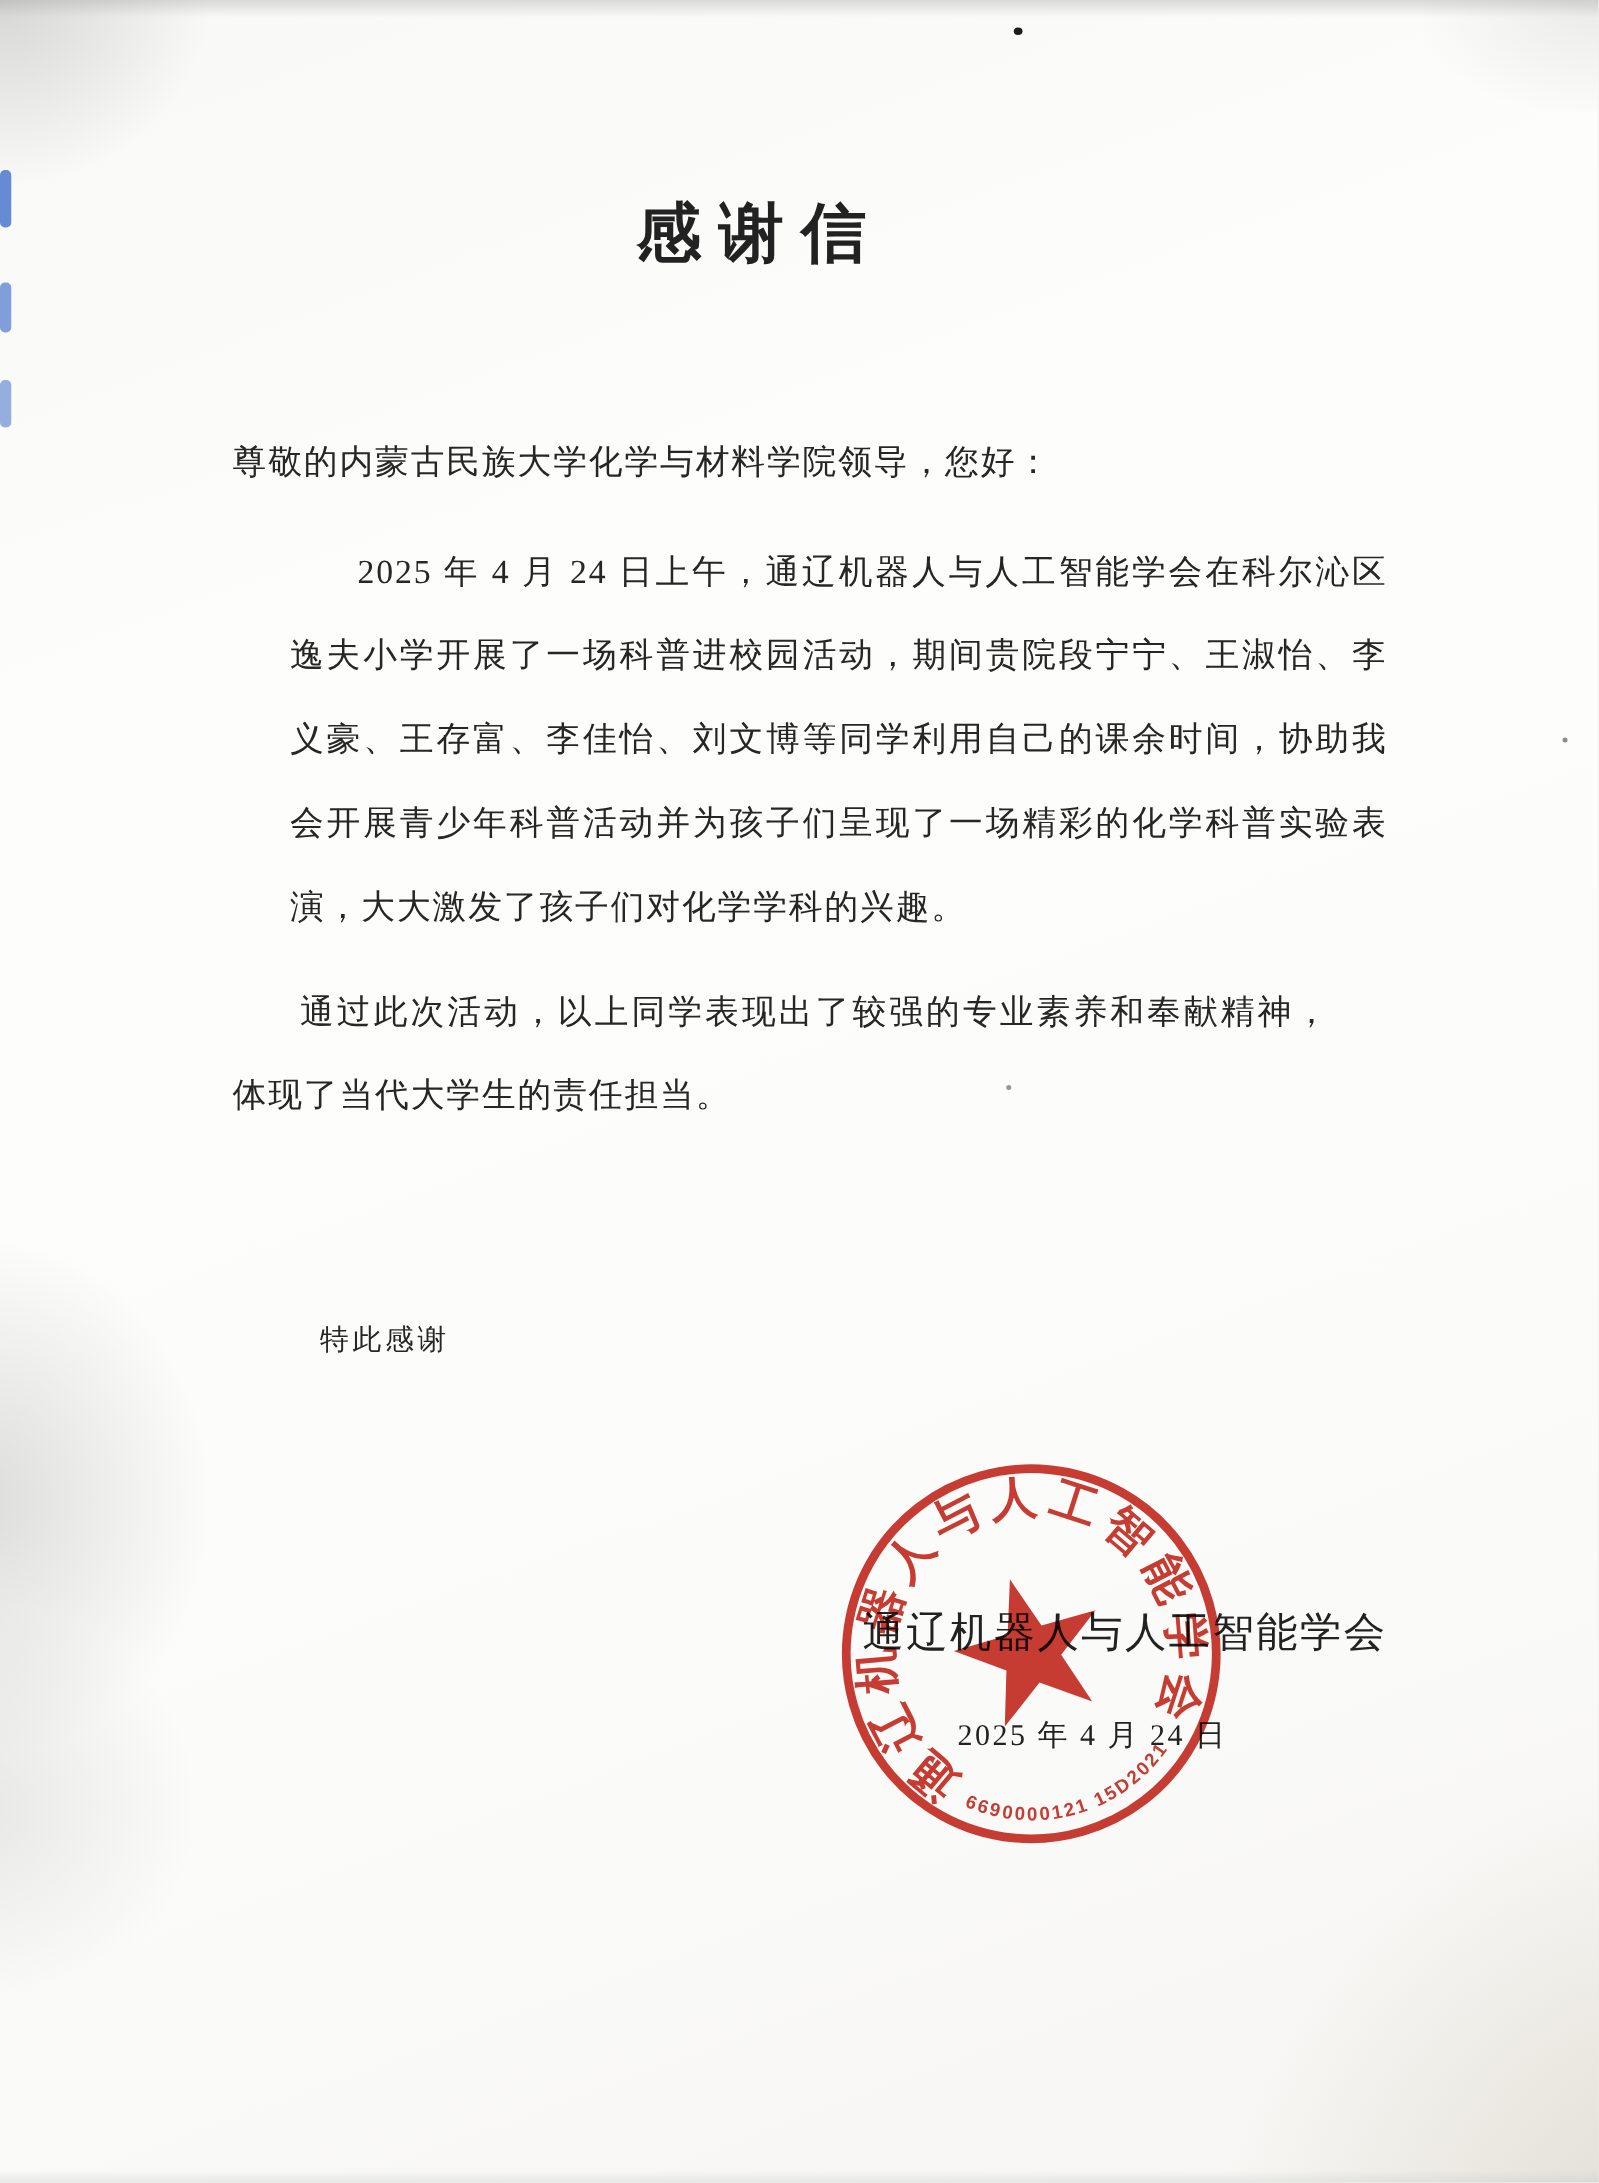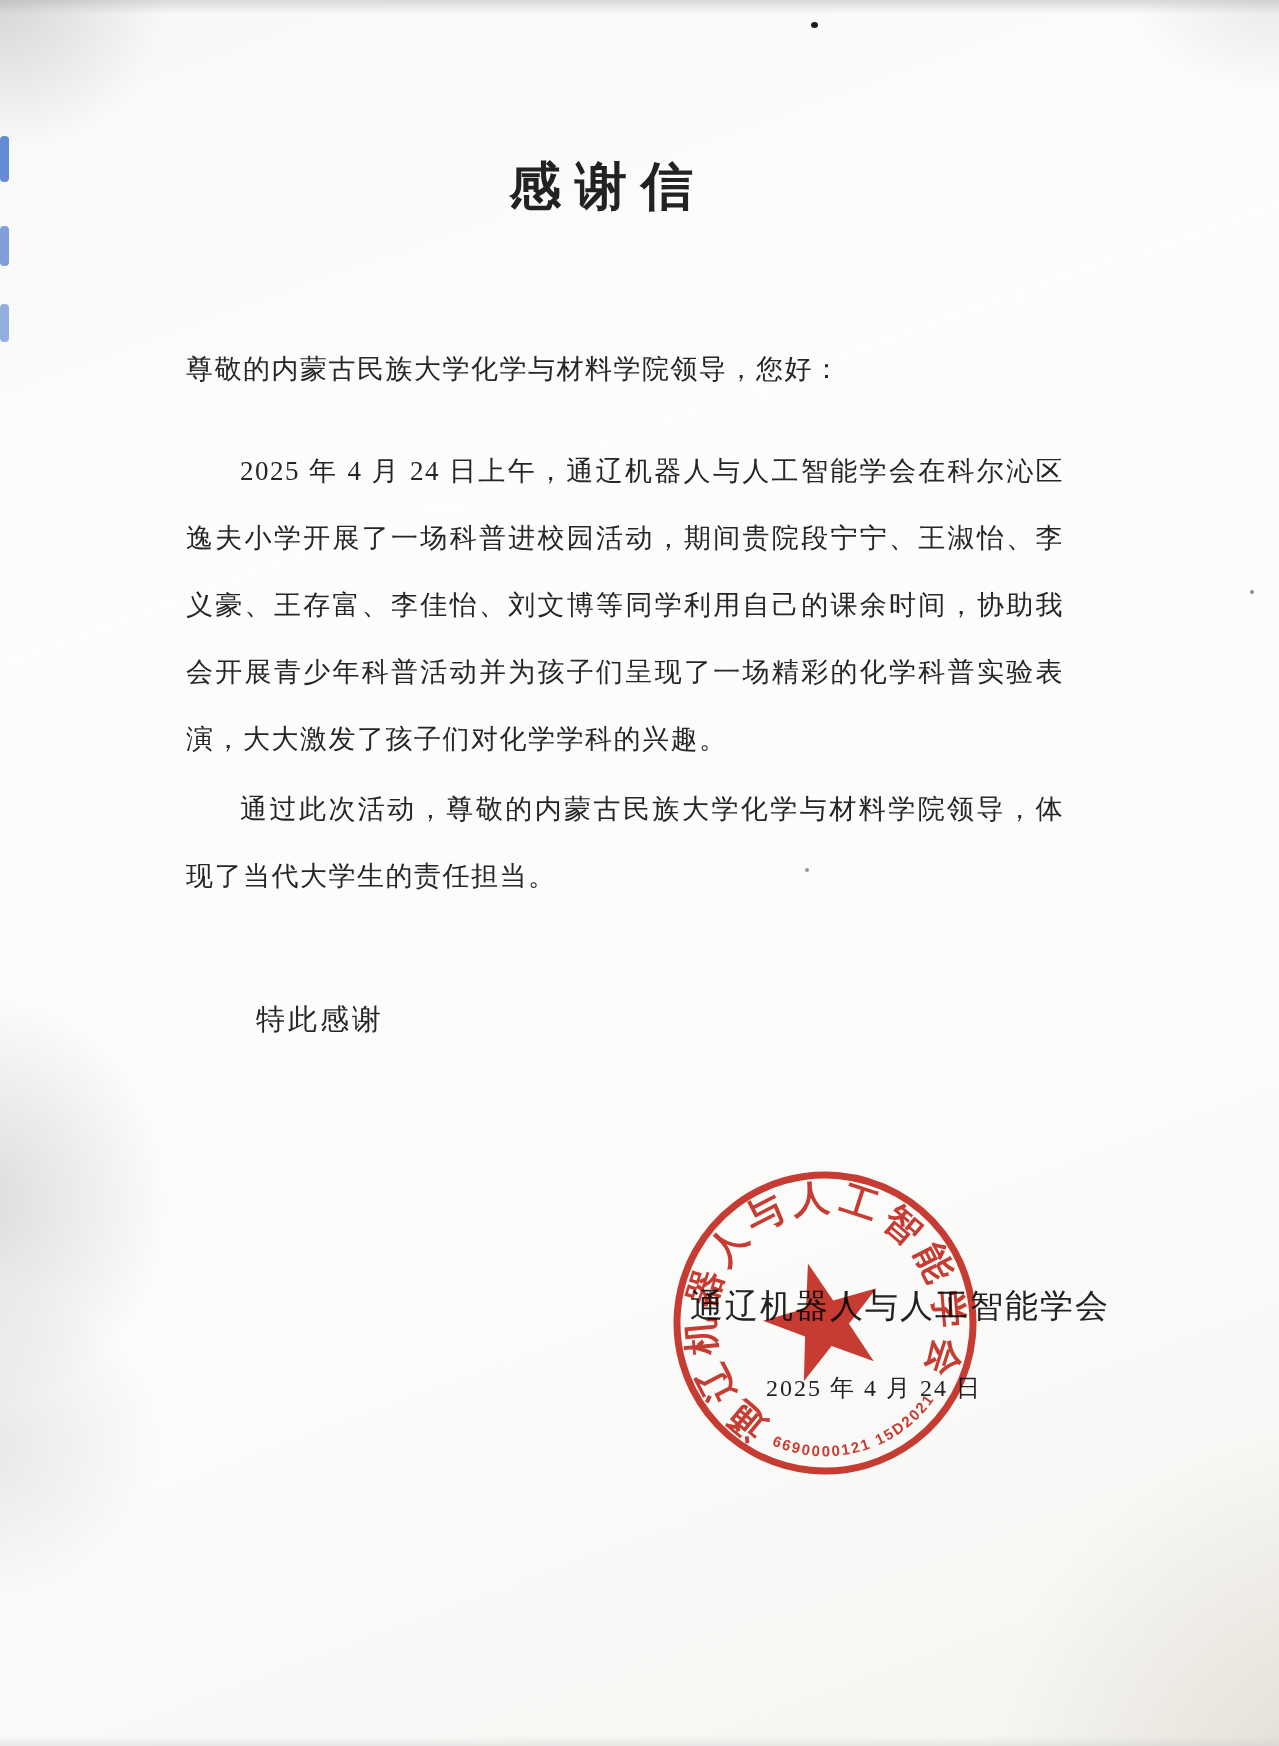--- a/index.html
+++ b/index.html
@@ -41,24 +41,24 @@
     margin:0;text-align:center;
     font-size:52px;font-weight:bold;letter-spacing:14px;
     color:#222;
   }
   .bodytext{
     position:absolute;left:186px;width:878px;margin:0;
     font-size:27px;line-height:67px;letter-spacing:1.5px;
     text-align:justify;color:#262626;
   }
   .salutation{top:336px;}
-  .para1{top:438px;text-indent:2em;}
+  .para1{top:424px;text-indent:2em;margin-left:46px;}
   .para2{top:776px;text-indent:2em;}
-  .closing{position:absolute;left:256px;top:1000px;margin:0;
-    font-size:29px;letter-spacing:3px;color:#262626;}
+  .closing{position:absolute;left:256px;top:1056px;margin:0;
+    font-size:23px;letter-spacing:3px;color:#262626;}
   .signature{position:absolute;left:690px;top:1284px;margin:0;
     font-size:33px;letter-spacing:2px;color:#222;white-space:nowrap;}
   .sigdate{position:absolute;left:766px;top:1372px;margin:0;
     font-size:24px;letter-spacing:2px;color:#222;white-space:nowrap;}
   
   .seal{
     position:absolute;left:658px;top:1156px;width:334px;height:334px;
     mix-blend-mode:multiply;opacity:.9;
     transform:rotate(-16deg);
     font-family:"Liberation Sans","DejaVu Sans",sans-serif;
@@ -82,21 +82,21 @@
   <div class="speck s1"></div>
   <div class="speck s2"></div>
   <div class="speck s3"></div>
 
   <h1 class="title">感谢信</h1>
 
   <p class="bodytext salutation">尊敬的内蒙古民族大学化学与材料学院领导，您好：</p>
 
   <p class="bodytext para1">2025 年 4 月 24 日上午，通辽机器人与人工智能学会在科尔沁区逸夫小学开展了一场科普进校园活动，期间贵院段宁宁、王淑怡、李义豪、王存富、李佳怡、刘文博等同学利用自己的课余时间，协助我会开展青少年科普活动并为孩子们呈现了一场精彩的化学科普实验表演，大大激发了孩子们对化学学科的兴趣。</p>
 
-  <p class="bodytext para2">通过此次活动，尊敬的内蒙古民族大学化学与材料学院领导，体现了当代大学生的责任担当。</p>
+  <p class="bodytext para2">通过此次活动，以上同学表现出了较强的专业素养和奉献精神，体现了当代大学生的责任担当。</p>
 
   <p class="closing">特此感谢</p>
 
   <p class="signature">通辽机器人与人工智能学会</p>
 
   <p class="sigdate">2025 年 4 月 24 日</p>
 
   <svg class="seal" viewBox="-167 -167 334 334" aria-hidden="true">
     <circle cx="0" cy="0" r="148" fill="none" stroke="#c5281c" stroke-width="7"></circle>
     <polygon fill="#c5281c" points="0,-62 14.1,-19.4 59,-19.2 22.8,7.4 36.4,50.2 0,24 -36.4,50.2 -22.8,7.4 -59,-19.2 -14.1,-19.4"></polygon>

